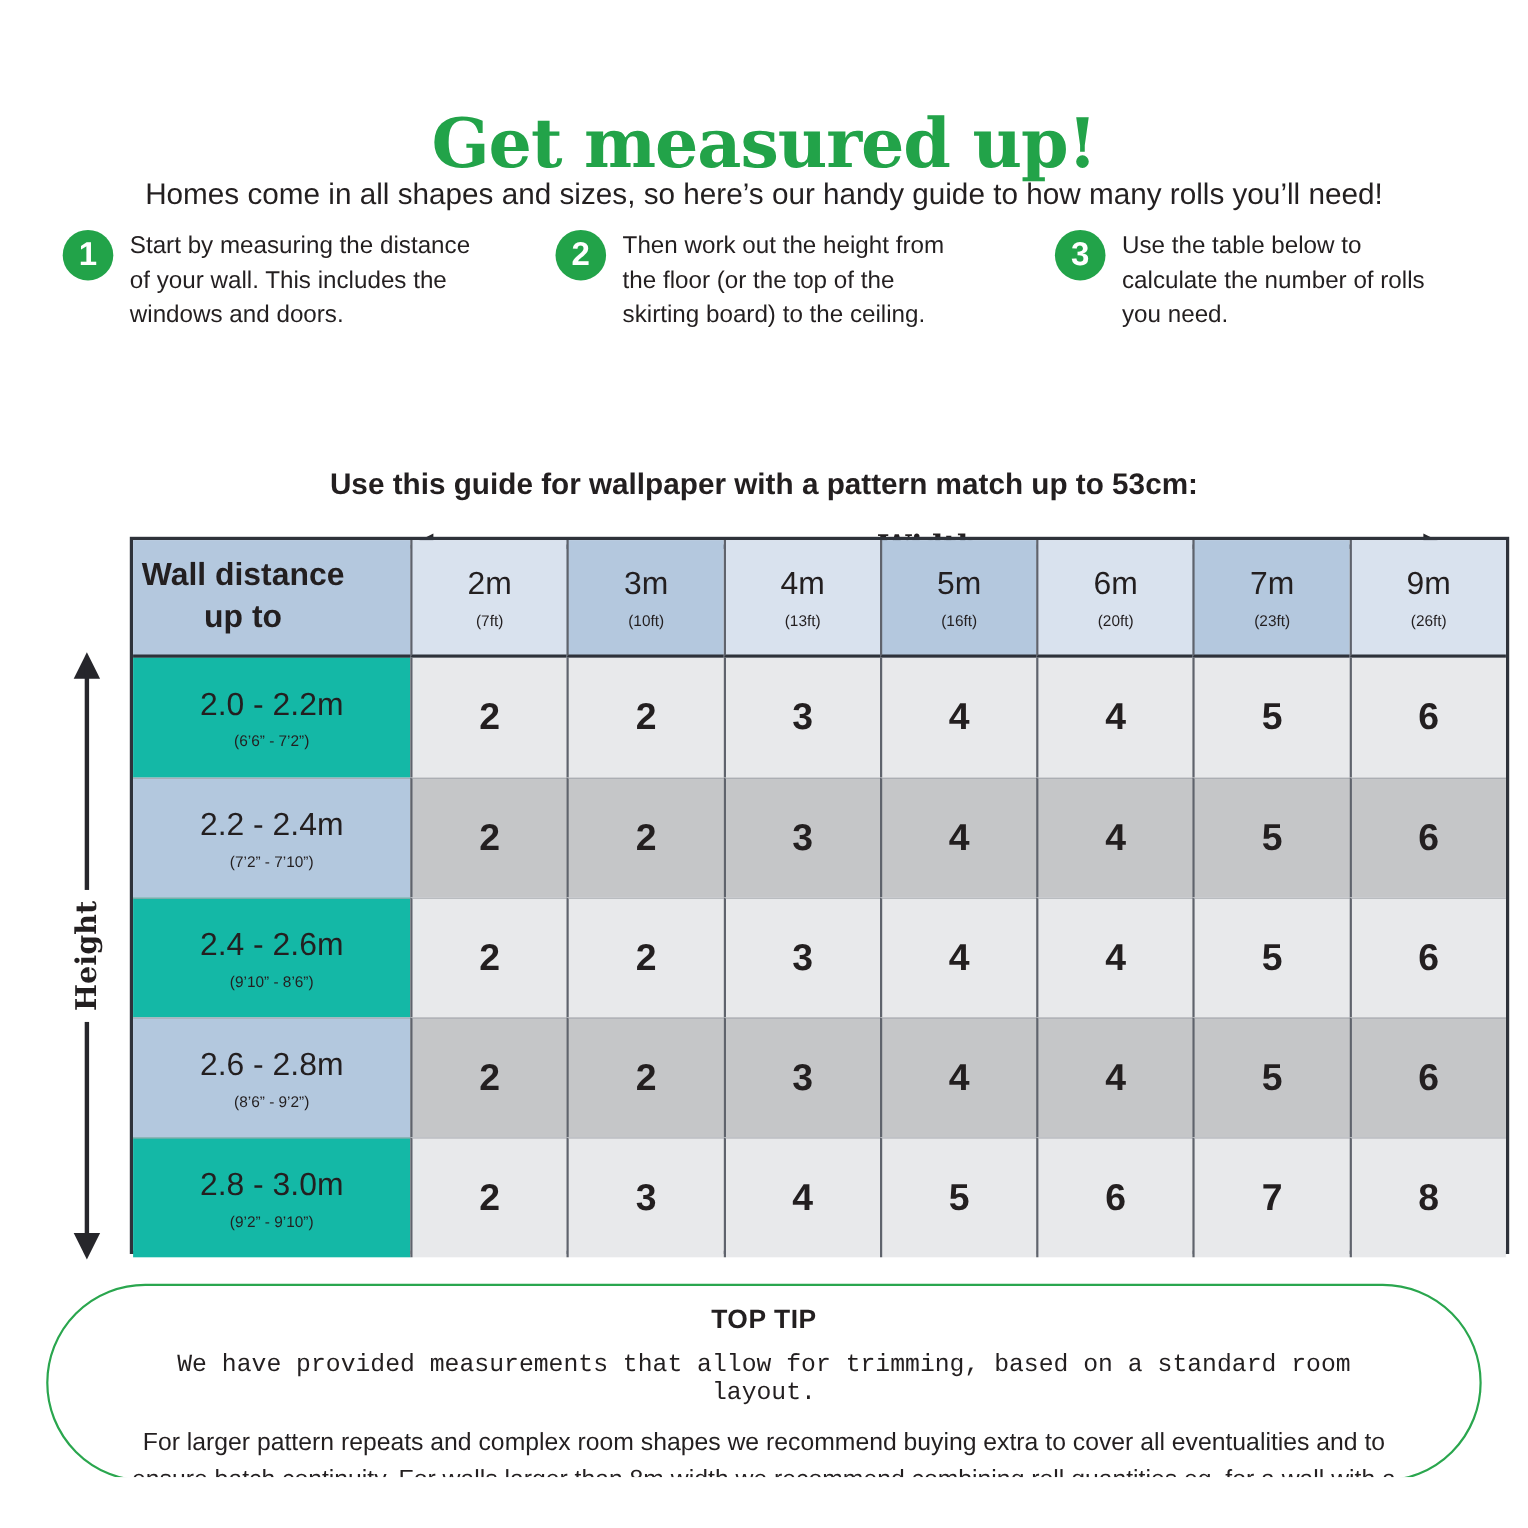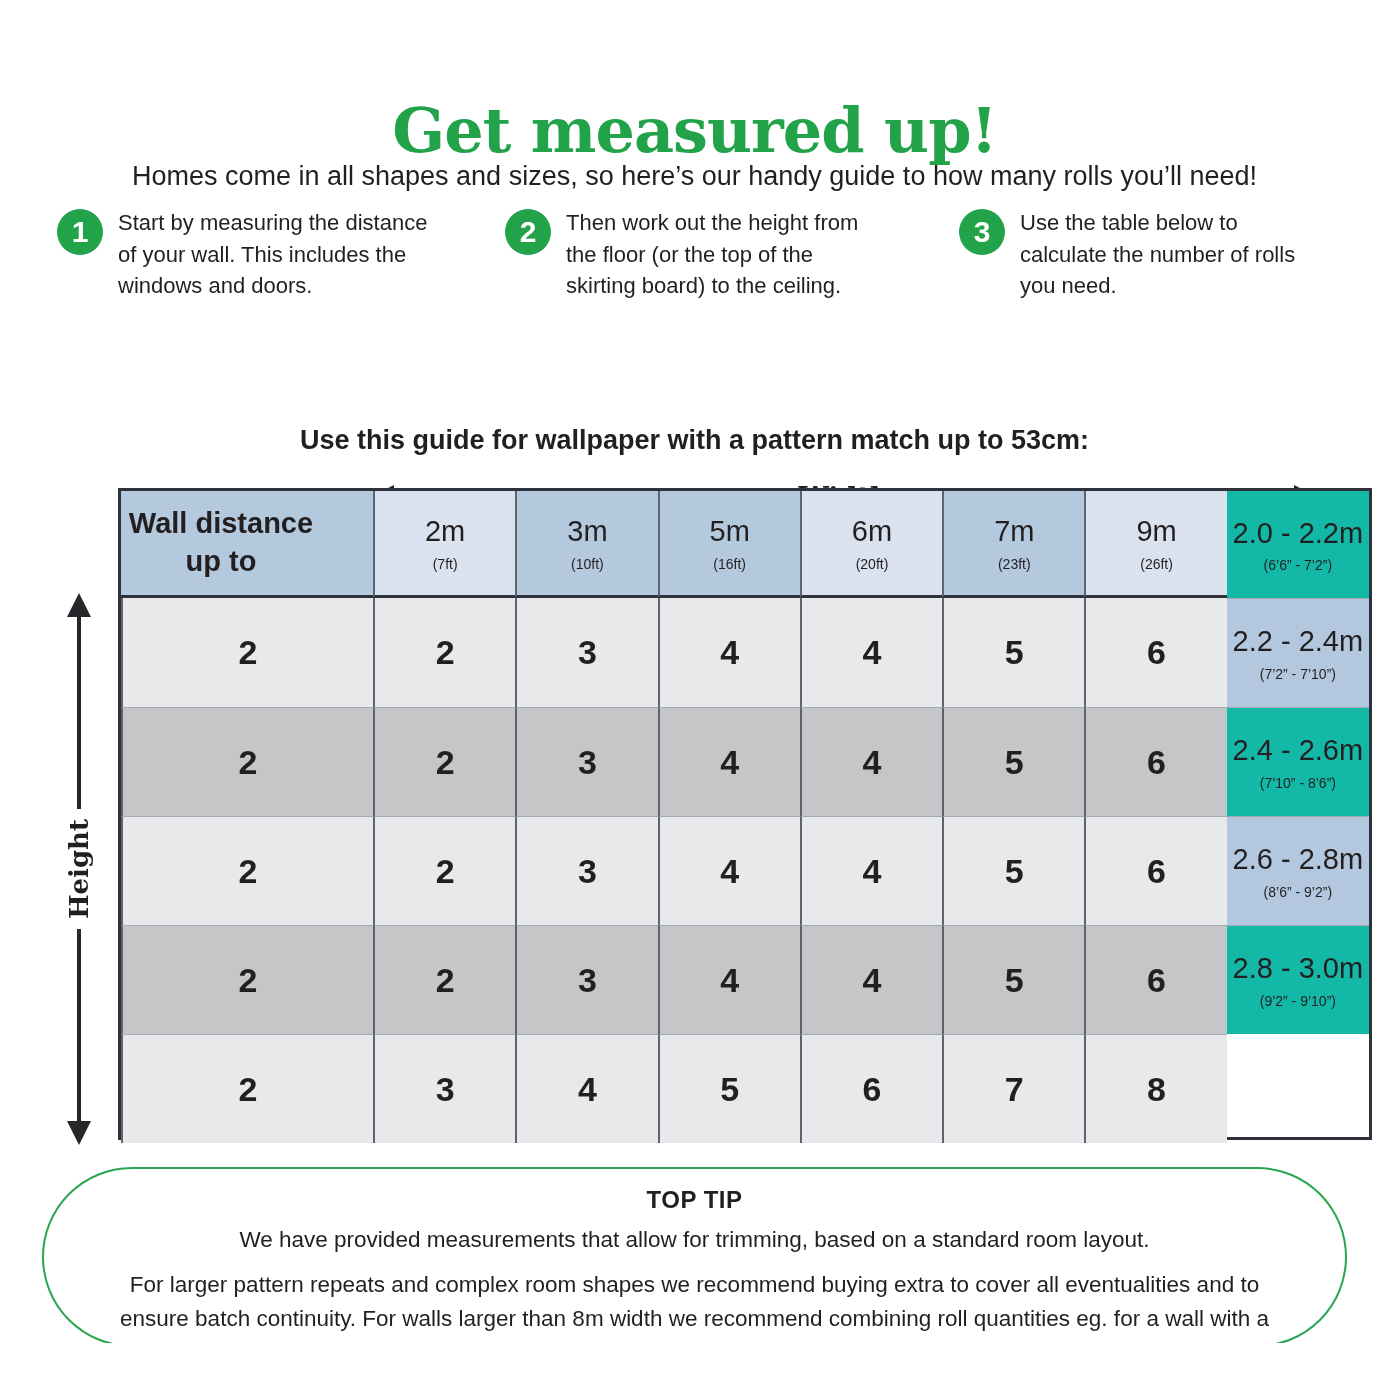--- a/index.html
+++ b/index.html
@@ -58,21 +58,21 @@
   .val.gray-light{background:#e8e9eb;} .val.gray-dark{background:#c5c6c8;}
   .cell .m{font-weight:normal;font-size:29px;line-height:1.2;}
   .cell .ft{font-size:14px;margin-top:7px;}
   .cell.val{font-weight:bold;font-size:34px;}
   .corner-m{font-weight:bold;font-size:29px;line-height:1.3;width:200px;}
 
   
   .tip{position:absolute;left:42px;right:42px;top:1167px;height:180px;border:2px solid #2aa64e;border-radius:92px;
        box-sizing:border-box;text-align:center;padding:17px 64px 0 64px;}
   .tip h3{margin:0;font-size:24px;font-weight:bold;letter-spacing:0.5px;}
-  .tip .l1{margin:13px 0 0 0;font-size:22.5px;}
+  .tip .l1{margin:13px 0 0 0;font-size:22.5px;font-family:Liberation Mono, monospace;}
   .tip .l2{margin:15px 0 0 0;font-size:22.5px;line-height:1.5;}
 </style>
 </head>
 <body>
 
 <div id="page">
 
   <h1 class="title">Get measured up!</h1>
   <p class="subtitle">Homes come in all shapes and sizes, so here’s our handy guide to how many rolls you’ll need!</p>
 
@@ -111,20 +111,24 @@
       <div class="cell th med first-col">
         <span class="corner-m">Wall distance up to</span>
       </div>
       <div class="cell th light">
         <span class="m">2m</span>
         <span class="ft">(7ft)</span>
       </div>
       <div class="cell th med">
         <span class="m">3m</span>
         <span class="ft">(10ft)</span>
+      </div>
+      <div class="cell th light">
+        <span class="m">4m</span>
+        <span class="ft">(13ft)</span>
       </div>
       <div class="cell th med">
         <span class="m">5m</span>
         <span class="ft">(16ft)</span>
       </div>
       <div class="cell th light">
         <span class="m">6m</span>
         <span class="ft">(20ft)</span>
       </div>
       <div class="cell th med">
@@ -152,21 +156,21 @@
       </div>
       <div class="cell val gray-dark rt">2</div>
       <div class="cell val gray-dark rt">2</div>
       <div class="cell val gray-dark rt">3</div>
       <div class="cell val gray-dark rt">4</div>
       <div class="cell val gray-dark rt">4</div>
       <div class="cell val gray-dark rt">5</div>
       <div class="cell val gray-dark rt">6</div>
       <div class="cell lab first-col blue-light rt">
         <span class="m">2.4 - 2.6m</span>
-        <span class="ft">(7’10” - 8’6”)</span>
+        <span class="ft">(9’10” - 8’6”)</span>
       </div>
       <div class="cell val gray-light rt">2</div>
       <div class="cell val gray-light rt">2</div>
       <div class="cell val gray-light rt">3</div>
       <div class="cell val gray-light rt">4</div>
       <div class="cell val gray-light rt">4</div>
       <div class="cell val gray-light rt">5</div>
       <div class="cell val gray-light rt">6</div>
       <div class="cell lab first-col blue-med rt">
         <span class="m">2.6 - 2.8m</span>

